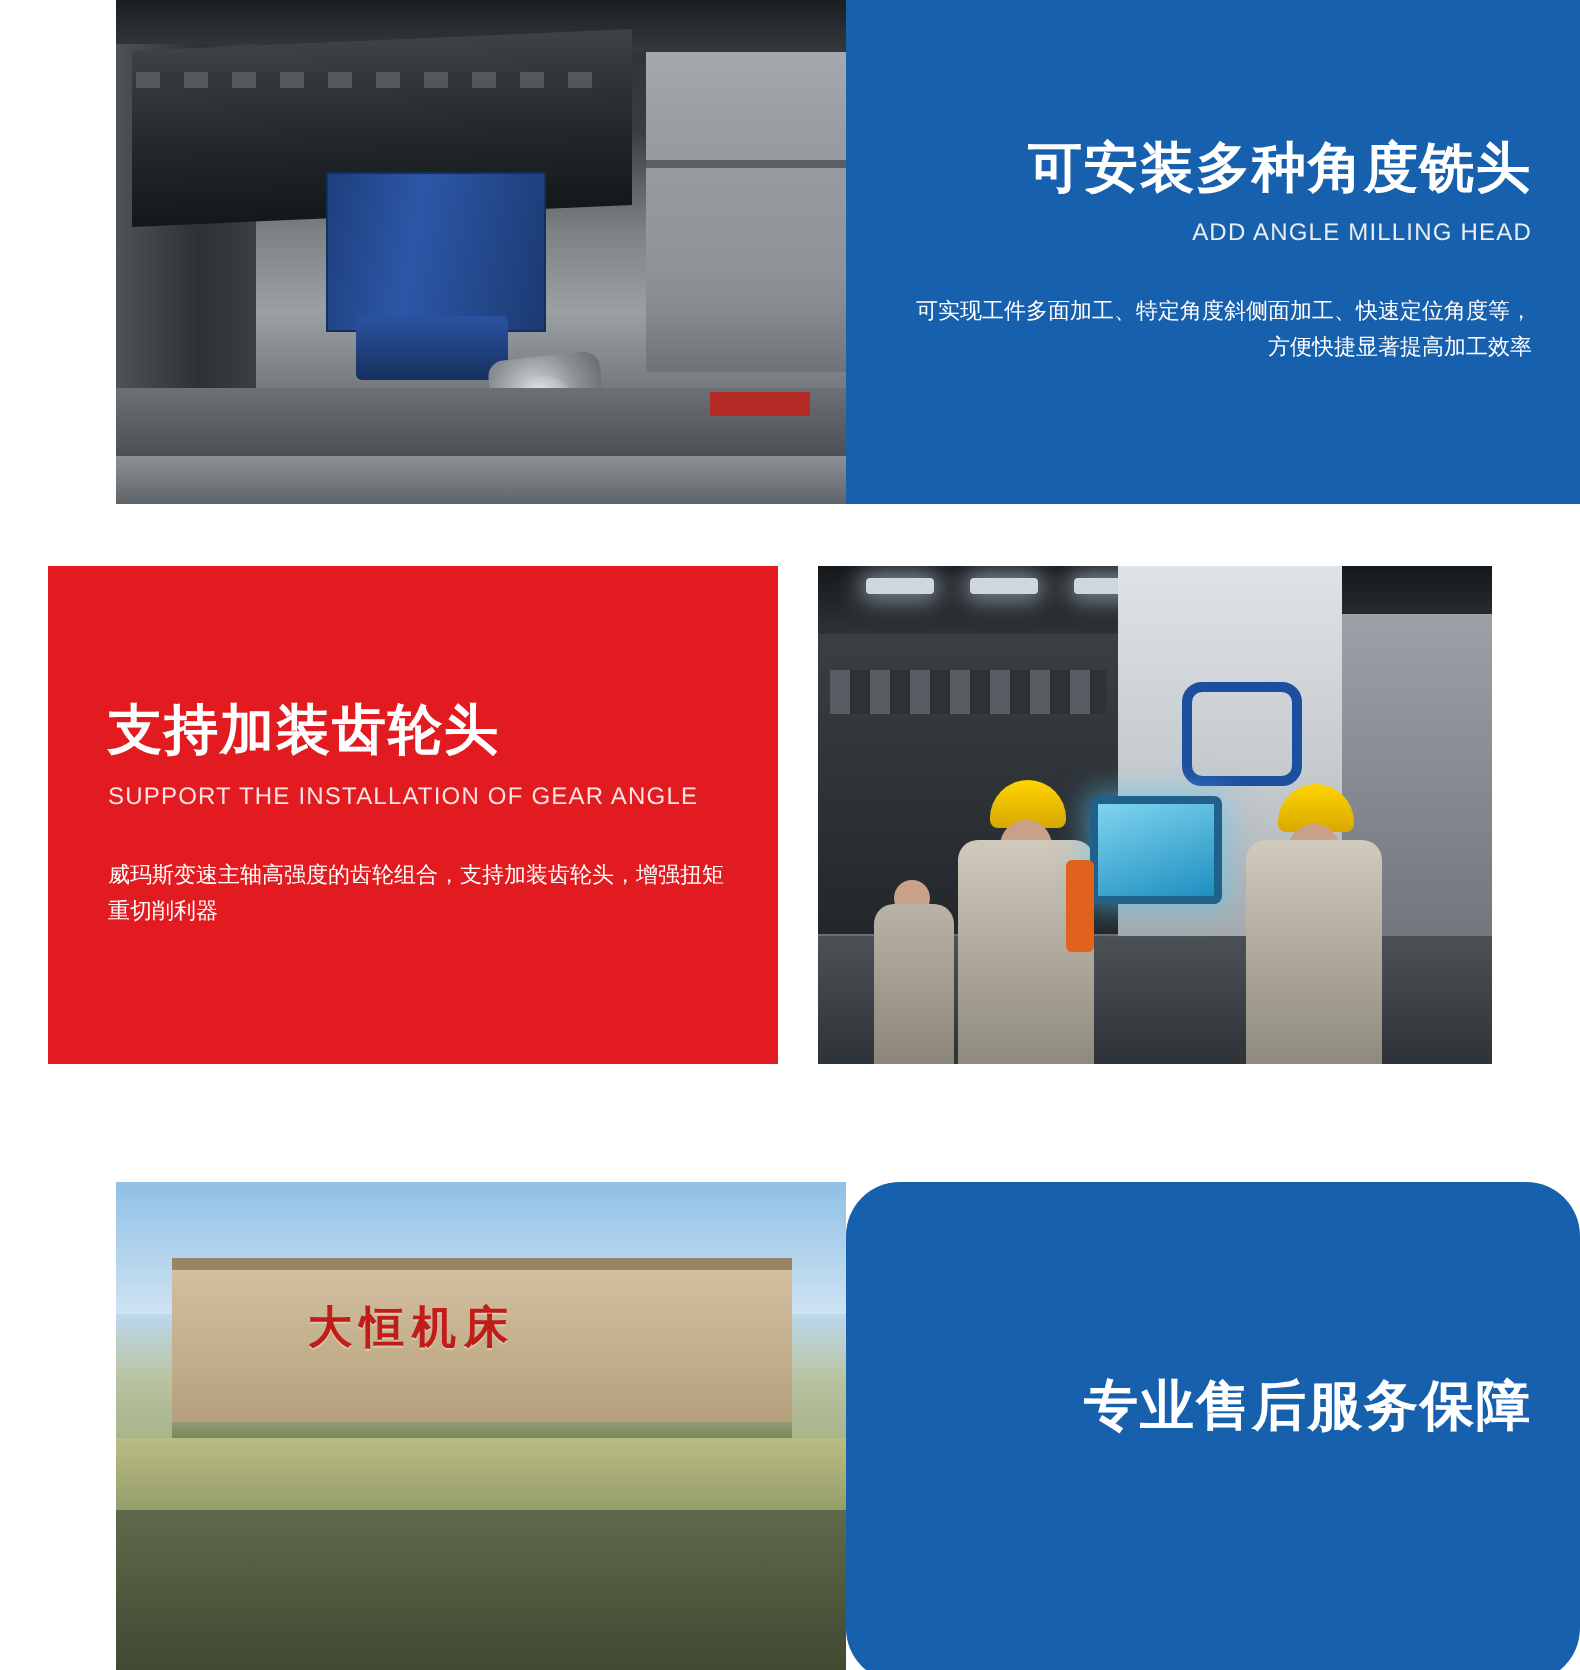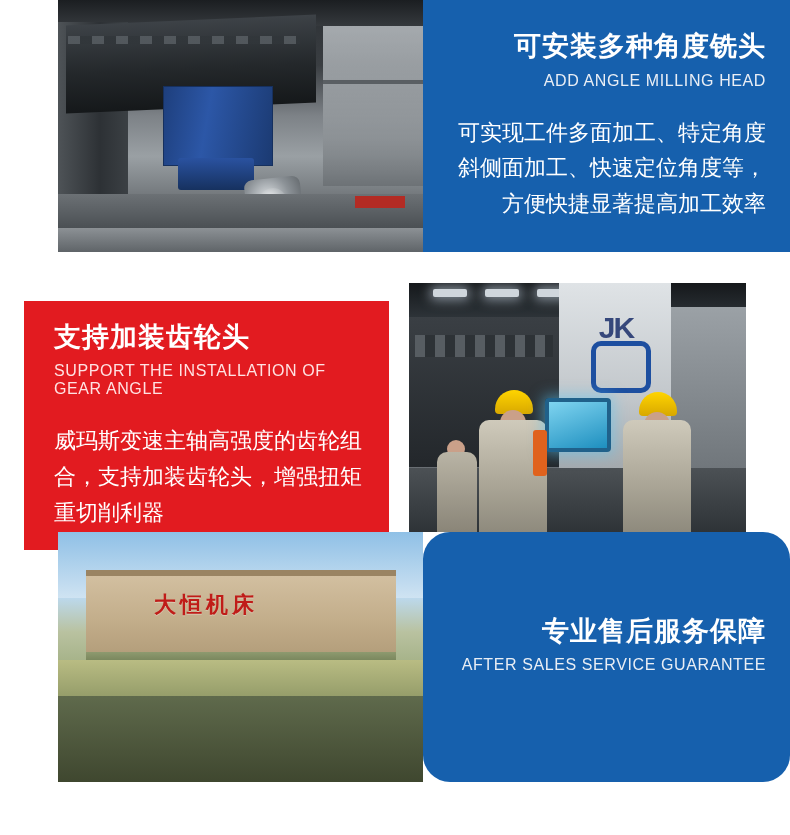--- a/index.html
+++ b/index.html
@@ -33,61 +33,61 @@
   }
 
   .panel {
     position: relative;
     box-sizing: border-box;
     display: flex;
     flex-direction: column;
     justify-content: center;
   }
   .panel.blue  { background: #1660ad; }
-  .panel.red   { background: #e21b20; margin-top: 18px; }
+  .panel.red   { background: #e21b20; }
 
   .panel .title {
     font-size: 27px;
     font-weight: bold;
     color: #ffffff;
     letter-spacing: 1px;
     line-height: 1.2;
   }
   .panel .subtitle {
-    font-size: 16px;
+    font-size: 12px;
     color: #e9eef5;
     letter-spacing: 0.6px;
     margin-top: 9px;
   }
   .panel.red .subtitle { color: #ffe2e2; }
   .panel .divider {
     height: 1px;
     background: rgba(255,255,255,0.45);
     margin: 12px 0 12px 0;
   }
   .panel .body {
-    font-size: 22px;
+    font-size: 11px;
     color: #ffffff;
     line-height: 1.62;
   }
   .align-right { text-align: right; align-items: flex-end; }
   .align-left  { text-align: left;  align-items: flex-start; }
 
   
   #row1 { left: 0; top: 0; width: 790px; height: 252px; }
   #row1 .photo { width: 365px; height: 252px; margin-left: 58px; }
   #row1 .panel { width: 367px; height: 252px; padding: 0 24px 0 30px; }
 
   
   #row2 { left: 0; top: 283px; width: 790px; height: 249px; }
   #row2 .panel { width: 365px; height: 249px; padding: 0 24px 0 30px; margin-left: 24px;}
   #row2 .photo { width: 337px; height: 249px; margin-left: 20px; }
 
   
-  #row3 { left: 0; top: 532px; width: 790px; height: 182px; }
+  #row3 { left: 0; top: 591px; width: 790px; height: 182px; }
   #row3 .photo { width: 365px; height: 250px; margin-left: 58px; }
   #row3 .panel { width: 367px; height: 250px; padding: 0 24px 0 30px; border-radius: 27px; }
 
   
   .p1 {
     background:
       linear-gradient(180deg, #2b2f33 0%, #3a3e42 26%, #7d8287 46%, #9aa0a4 62%, #6d7276 80%, #4a4e52 100%);
   }
   .p1 .ceiling {
     position: absolute; left: 0; top: 0; width: 100%; height: 26px;
@@ -287,21 +287,20 @@
 
     <div class="photo p2">
       <div class="topdark"></div>
       <div class="lamp l1"></div>
       <div class="lamp l2"></div>
       <div class="lamp l3"></div>
       <div class="machine">
         <div class="rail"></div>
       </div>
       <div class="pillar"></div>
-      <div class="logo">JK</div>
       <div class="logo2"></div>
       <div class="panelbox"></div>
       <div class="groundshadow"></div>
 
       <div class="worker" style="left:70px;">
         <div class="helmet" style="left:16px; bottom:118px;"></div>
         <div class="face" style="left:21px; bottom:96px;"></div>
         <div class="body" style="left:0; bottom:0;"></div>
       </div>
       <div class="tablet" style="left:136px; bottom:80px;"></div>
@@ -352,19 +351,18 @@
       <div class="person" style="left:288px;">
         
         
         
         
       </div>
     </div>
 
     <div class="panel blue align-right">
       <div class="title">专业售后服务保障</div>
-      <div class="subtitle">AFTER SALES SERVICE GUARANTEE</div>
       <div class="divider"></div>
     </div>
 
   </div>
 
 </div>
 
 </body></html>

